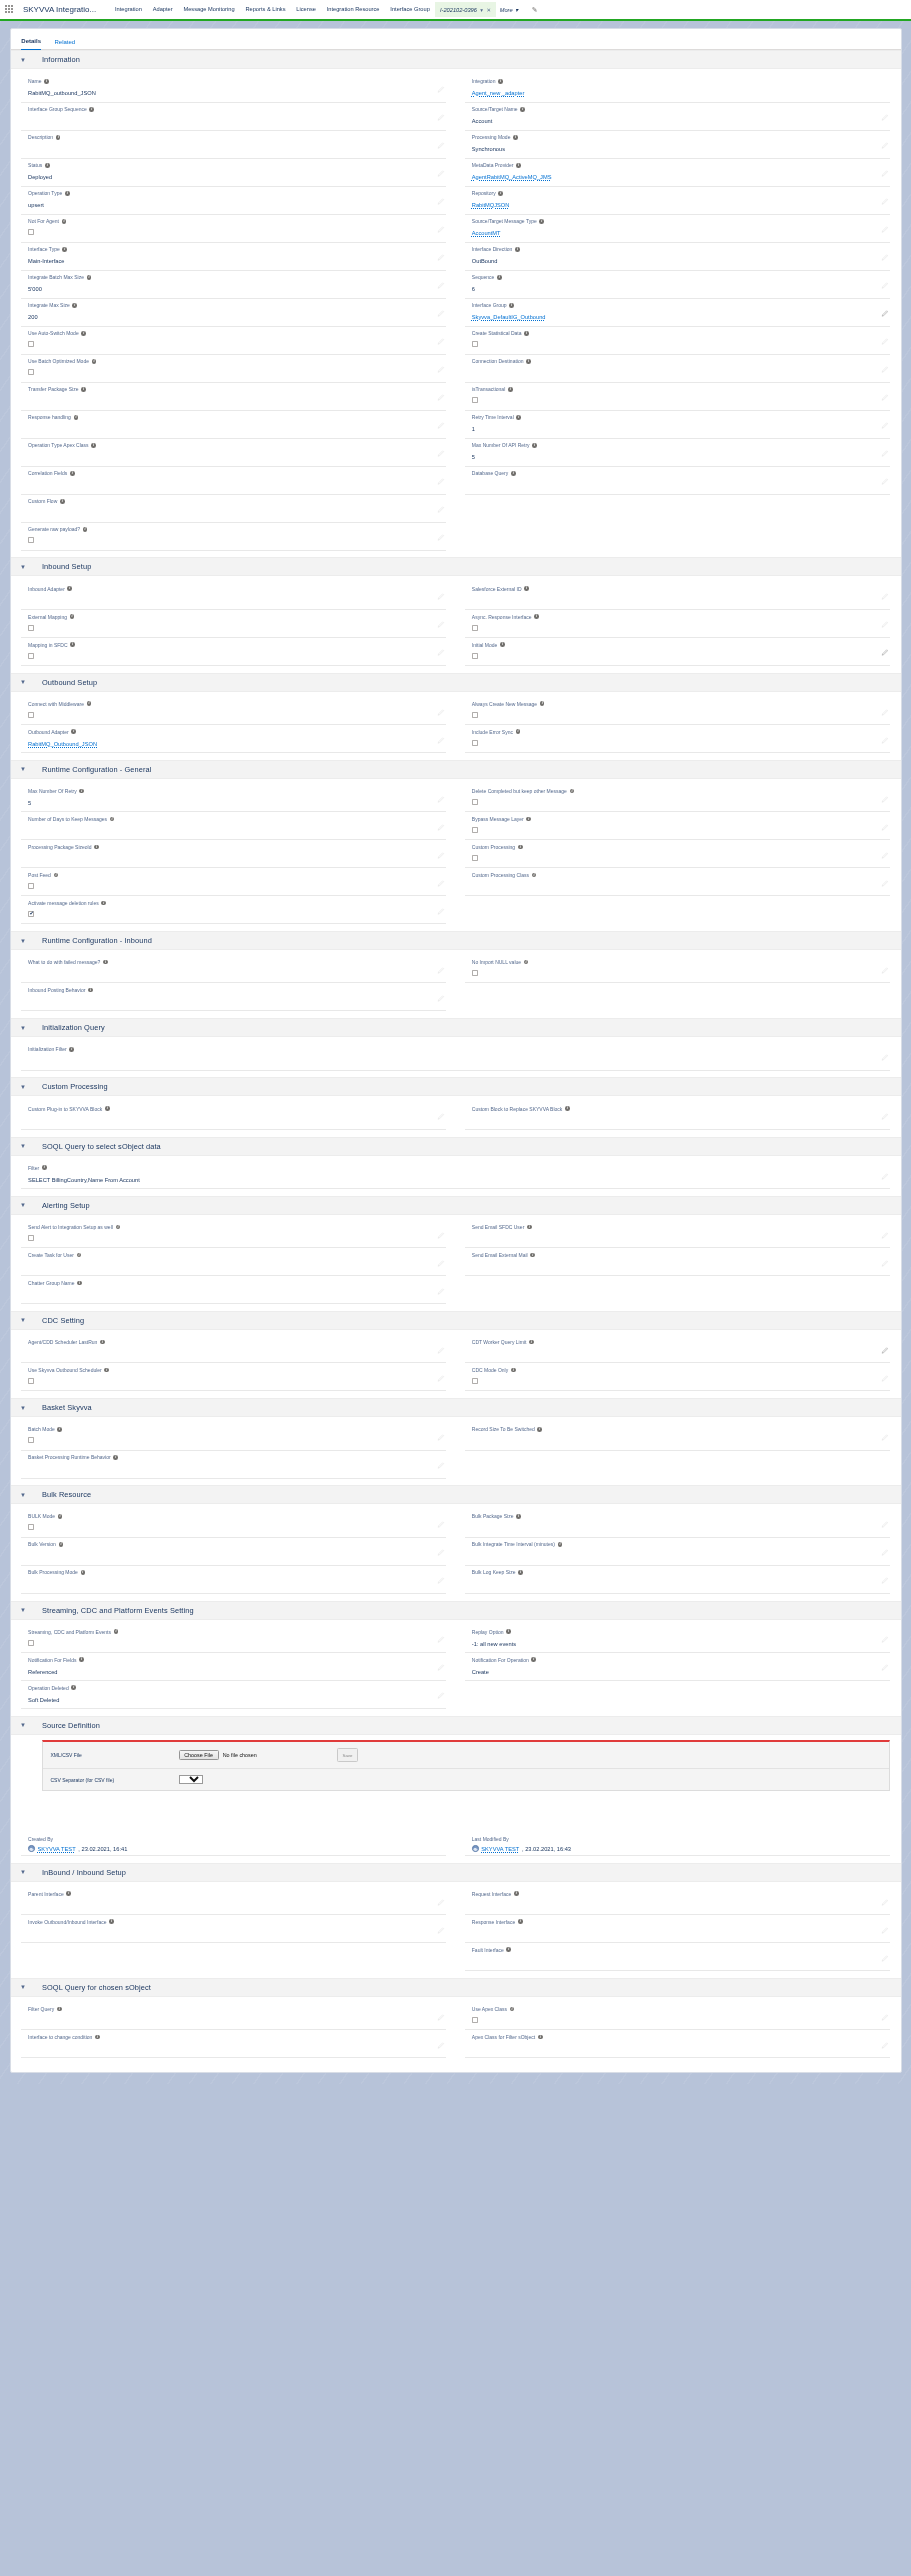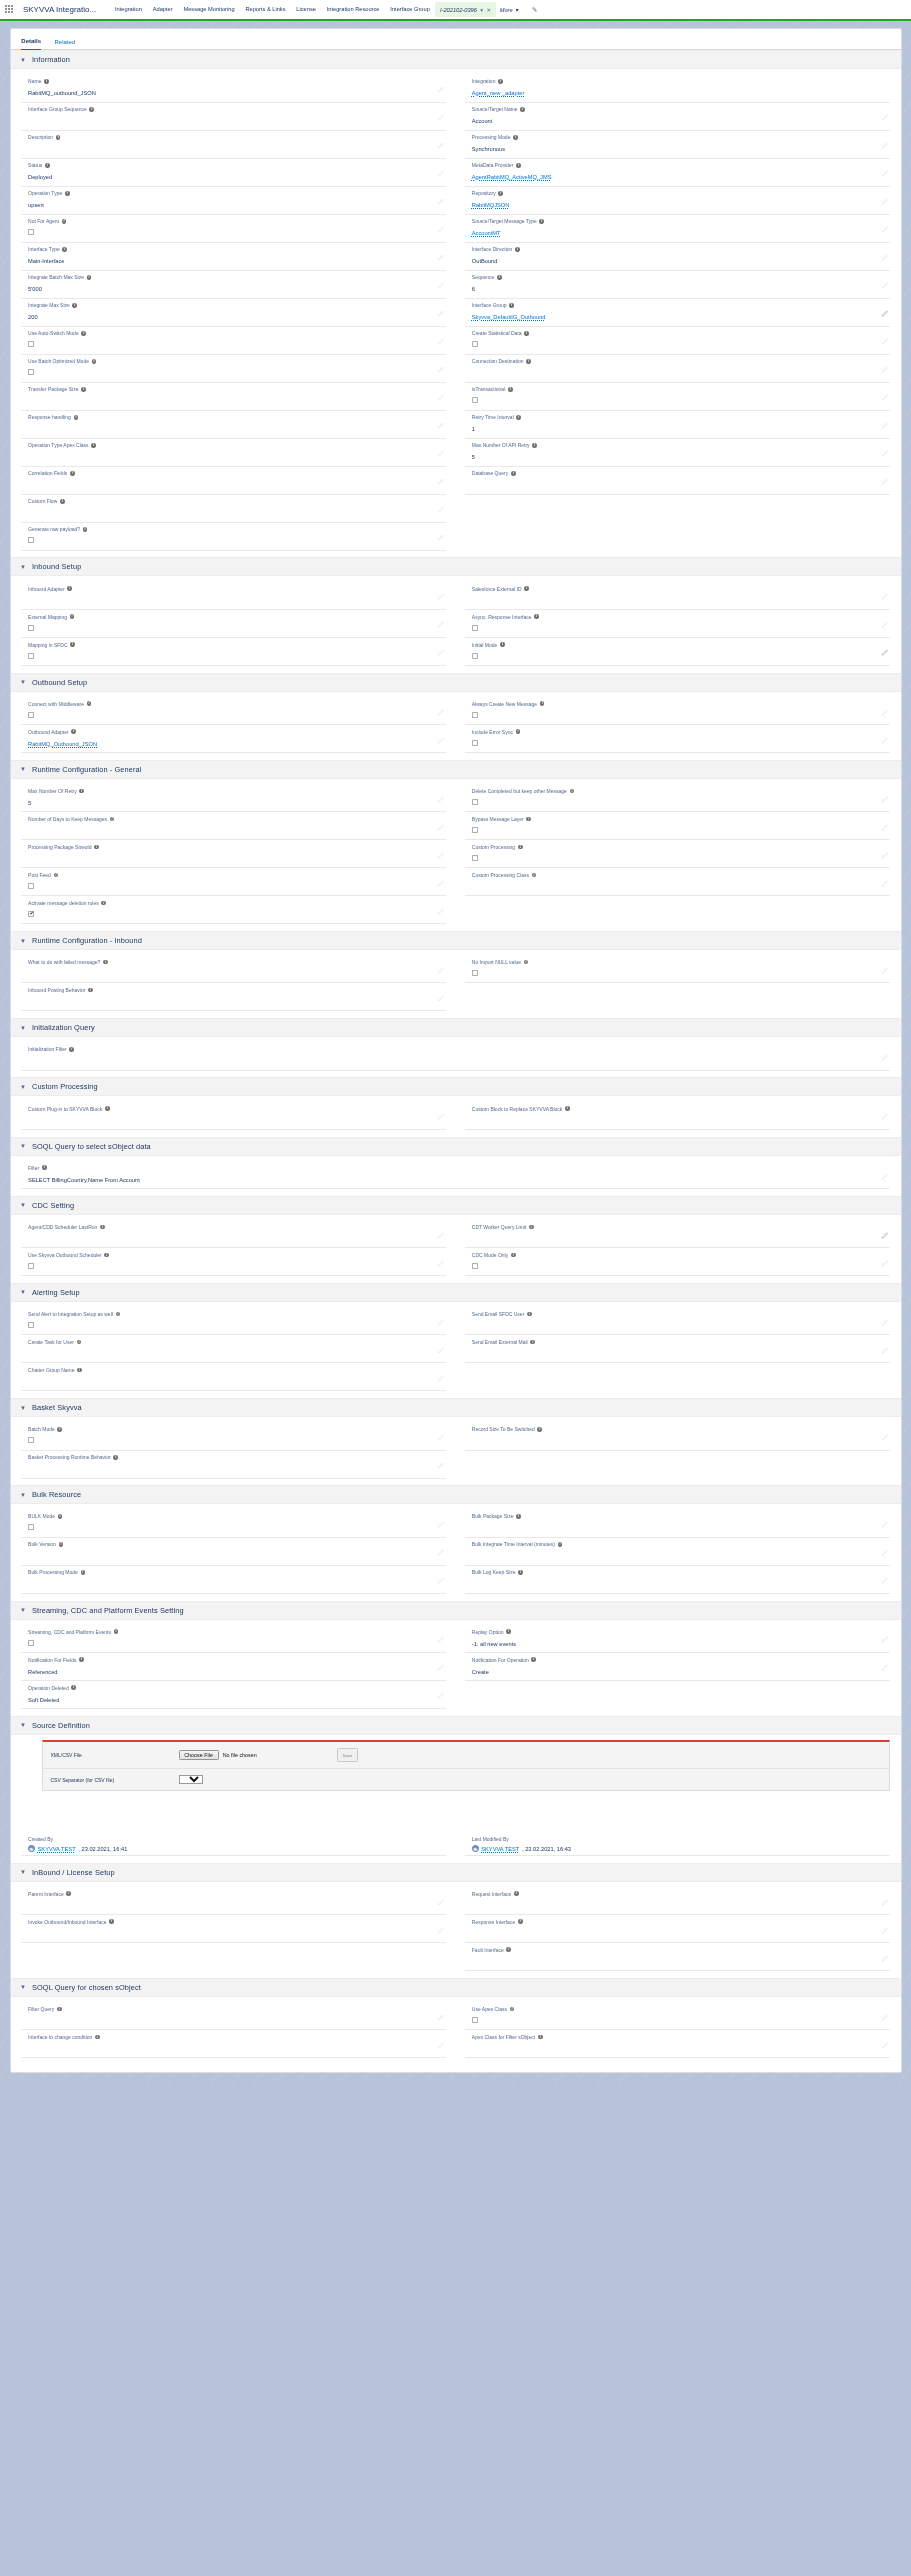--- a/index.html
+++ b/index.html
@@ -124,21 +124,21 @@
   }
 
   
   .section { margin: 0; }
   .section-header {
     background:#f3f3f3;
     border-top:0.7px solid #ececec;
     border-bottom:0.7px solid #ececec;
     display:flex;
     align-items:center;
-    gap:6px;
+    gap:16px;
     padding: 4px 6.8px 4px 9.5px;
     cursor:pointer;
   }
   .chev {
     font-size: 6px;
     color:#54698d;
     line-height:1;
     display:inline-block;
   }
   .section-title {
@@ -1173,143 +1173,143 @@
                     </svg>
                   </span>
                 </div>
               </div>
             </div>
           </div>
         </div>
         <div class="section">
           <div class="section-header">
             <span class="chev">▼</span>
-            <span class="section-title">CDC Setting</span>
+            <span class="section-title">Alerting Setup</span>
           </div>
           <div class="section-body">
             <div class="grid2">
               <div class="col">
                 <div class="field">
                   <div class="field-label">
-                    <span>Agent/CDD Scheduler LastRun</span>
-                    <span class="info-icon">i</span>
-                  </div>
-                  <div class="field-value-wrap"><span class="field-value"></span></div>
-                  <span class="pencil">
-                    <svg viewBox="0 0 16 16">
-                      <path d="M12.3 1.7 14.3 3.7 5.5 12.5 2.6 13.4 3.5 10.5Z" fill="none" stroke="#888" stroke-width="1.1"></path>
-                    </svg>
-                  </span>
-                </div>
-                <div class="field">
-                  <div class="field-label">
-                    <span>Use Skyvva Outbound Scheduler</span>
-                    <span class="info-icon">i</span>
-                  </div>
-                  <div class="field-value-wrap"><span class="cbx"></span></div>
-                  <span class="pencil">
-                    <svg viewBox="0 0 16 16">
-                      <path d="M12.3 1.7 14.3 3.7 5.5 12.5 2.6 13.4 3.5 10.5Z" fill="none" stroke="#888" stroke-width="1.1"></path>
-                    </svg>
-                  </span>
-                </div>
-              </div>
-              <div class="col">
-                <div class="field">
-                  <div class="field-label">
-                    <span>CDT Worker Query Limit</span>
-                    <span class="info-icon">i</span>
-                  </div>
-                  <div class="field-value-wrap"><span class="field-value"></span></div>
-                  <span class="pencil strong">
-                    <svg viewBox="0 0 16 16">
-                      <path d="M12.3 1.7 14.3 3.7 5.5 12.5 2.6 13.4 3.5 10.5Z" fill="none" stroke="#888" stroke-width="1.1"></path>
-                    </svg>
-                  </span>
-                </div>
-                <div class="field">
-                  <div class="field-label">
-                    <span>CDC Mode Only</span>
-                    <span class="info-icon">i</span>
-                  </div>
-                  <div class="field-value-wrap"><span class="cbx"></span></div>
+                    <span>Send Alert to Integration Setup as well</span>
+                    <span class="info-icon">i</span>
+                  </div>
+                  <div class="field-value-wrap"><span class="cbx"></span></div>
+                  <span class="pencil">
+                    <svg viewBox="0 0 16 16">
+                      <path d="M12.3 1.7 14.3 3.7 5.5 12.5 2.6 13.4 3.5 10.5Z" fill="none" stroke="#888" stroke-width="1.1"></path>
+                    </svg>
+                  </span>
+                </div>
+                <div class="field">
+                  <div class="field-label">
+                    <span>Create Task for User</span>
+                    <span class="info-icon">i</span>
+                  </div>
+                  <div class="field-value-wrap"><span class="field-value"></span></div>
+                  <span class="pencil">
+                    <svg viewBox="0 0 16 16">
+                      <path d="M12.3 1.7 14.3 3.7 5.5 12.5 2.6 13.4 3.5 10.5Z" fill="none" stroke="#888" stroke-width="1.1"></path>
+                    </svg>
+                  </span>
+                </div>
+                <div class="field">
+                  <div class="field-label">
+                    <span>Chatter Group Name</span>
+                    <span class="info-icon">i</span>
+                  </div>
+                  <div class="field-value-wrap"><span class="field-value"></span></div>
+                  <span class="pencil">
+                    <svg viewBox="0 0 16 16">
+                      <path d="M12.3 1.7 14.3 3.7 5.5 12.5 2.6 13.4 3.5 10.5Z" fill="none" stroke="#888" stroke-width="1.1"></path>
+                    </svg>
+                  </span>
+                </div>
+              </div>
+              <div class="col">
+                <div class="field">
+                  <div class="field-label">
+                    <span>Send Email SFDC User</span>
+                    <span class="info-icon">i</span>
+                  </div>
+                  <div class="field-value-wrap"><span class="field-value"></span></div>
+                  <span class="pencil">
+                    <svg viewBox="0 0 16 16">
+                      <path d="M12.3 1.7 14.3 3.7 5.5 12.5 2.6 13.4 3.5 10.5Z" fill="none" stroke="#888" stroke-width="1.1"></path>
+                    </svg>
+                  </span>
+                </div>
+                <div class="field">
+                  <div class="field-label">
+                    <span>Send Email External Mail</span>
+                    <span class="info-icon">i</span>
+                  </div>
+                  <div class="field-value-wrap"><span class="field-value"></span></div>
                   <span class="pencil">
                     <svg viewBox="0 0 16 16">
                       <path d="M12.3 1.7 14.3 3.7 5.5 12.5 2.6 13.4 3.5 10.5Z" fill="none" stroke="#888" stroke-width="1.1"></path>
                     </svg>
                   </span>
                 </div>
               </div>
             </div>
           </div>
         </div>
         <div class="section">
           <div class="section-header">
             <span class="chev">▼</span>
-            <span class="section-title">Alerting Setup</span>
+            <span class="section-title">CDC Setting</span>
           </div>
           <div class="section-body">
             <div class="grid2">
               <div class="col">
                 <div class="field">
                   <div class="field-label">
-                    <span>Send Alert to Integration Setup as well</span>
-                    <span class="info-icon">i</span>
-                  </div>
-                  <div class="field-value-wrap"><span class="cbx"></span></div>
-                  <span class="pencil">
-                    <svg viewBox="0 0 16 16">
-                      <path d="M12.3 1.7 14.3 3.7 5.5 12.5 2.6 13.4 3.5 10.5Z" fill="none" stroke="#888" stroke-width="1.1"></path>
-                    </svg>
-                  </span>
-                </div>
-                <div class="field">
-                  <div class="field-label">
-                    <span>Create Task for User</span>
-                    <span class="info-icon">i</span>
-                  </div>
-                  <div class="field-value-wrap"><span class="field-value"></span></div>
-                  <span class="pencil">
-                    <svg viewBox="0 0 16 16">
-                      <path d="M12.3 1.7 14.3 3.7 5.5 12.5 2.6 13.4 3.5 10.5Z" fill="none" stroke="#888" stroke-width="1.1"></path>
-                    </svg>
-                  </span>
-                </div>
-                <div class="field">
-                  <div class="field-label">
-                    <span>Chatter Group Name</span>
-                    <span class="info-icon">i</span>
-                  </div>
-                  <div class="field-value-wrap"><span class="field-value"></span></div>
-                  <span class="pencil">
-                    <svg viewBox="0 0 16 16">
-                      <path d="M12.3 1.7 14.3 3.7 5.5 12.5 2.6 13.4 3.5 10.5Z" fill="none" stroke="#888" stroke-width="1.1"></path>
-                    </svg>
-                  </span>
-                </div>
-              </div>
-              <div class="col">
-                <div class="field">
-                  <div class="field-label">
-                    <span>Send Email SFDC User</span>
-                    <span class="info-icon">i</span>
-                  </div>
-                  <div class="field-value-wrap"><span class="field-value"></span></div>
-                  <span class="pencil">
-                    <svg viewBox="0 0 16 16">
-                      <path d="M12.3 1.7 14.3 3.7 5.5 12.5 2.6 13.4 3.5 10.5Z" fill="none" stroke="#888" stroke-width="1.1"></path>
-                    </svg>
-                  </span>
-                </div>
-                <div class="field">
-                  <div class="field-label">
-                    <span>Send Email External Mail</span>
-                    <span class="info-icon">i</span>
-                  </div>
-                  <div class="field-value-wrap"><span class="field-value"></span></div>
+                    <span>Agent/CDD Scheduler LastRun</span>
+                    <span class="info-icon">i</span>
+                  </div>
+                  <div class="field-value-wrap"><span class="field-value"></span></div>
+                  <span class="pencil">
+                    <svg viewBox="0 0 16 16">
+                      <path d="M12.3 1.7 14.3 3.7 5.5 12.5 2.6 13.4 3.5 10.5Z" fill="none" stroke="#888" stroke-width="1.1"></path>
+                    </svg>
+                  </span>
+                </div>
+                <div class="field">
+                  <div class="field-label">
+                    <span>Use Skyvva Outbound Scheduler</span>
+                    <span class="info-icon">i</span>
+                  </div>
+                  <div class="field-value-wrap"><span class="cbx"></span></div>
+                  <span class="pencil">
+                    <svg viewBox="0 0 16 16">
+                      <path d="M12.3 1.7 14.3 3.7 5.5 12.5 2.6 13.4 3.5 10.5Z" fill="none" stroke="#888" stroke-width="1.1"></path>
+                    </svg>
+                  </span>
+                </div>
+              </div>
+              <div class="col">
+                <div class="field">
+                  <div class="field-label">
+                    <span>CDT Worker Query Limit</span>
+                    <span class="info-icon">i</span>
+                  </div>
+                  <div class="field-value-wrap"><span class="field-value"></span></div>
+                  <span class="pencil strong">
+                    <svg viewBox="0 0 16 16">
+                      <path d="M12.3 1.7 14.3 3.7 5.5 12.5 2.6 13.4 3.5 10.5Z" fill="none" stroke="#888" stroke-width="1.1"></path>
+                    </svg>
+                  </span>
+                </div>
+                <div class="field">
+                  <div class="field-label">
+                    <span>CDC Mode Only</span>
+                    <span class="info-icon">i</span>
+                  </div>
+                  <div class="field-value-wrap"><span class="cbx"></span></div>
                   <span class="pencil">
                     <svg viewBox="0 0 16 16">
                       <path d="M12.3 1.7 14.3 3.7 5.5 12.5 2.6 13.4 3.5 10.5Z" fill="none" stroke="#888" stroke-width="1.1"></path>
                     </svg>
                   </span>
                 </div>
               </div>
             </div>
           </div>
         </div>
@@ -1569,21 +1569,21 @@
         </div>
       </div>
     </div>
 
     <div class="spacer-sm"></div>
 
     <div id="sections-tail-host">
         <div class="section">
           <div class="section-header">
             <span class="chev">▼</span>
-            <span class="section-title">InBound / License Setup</span>
+            <span class="section-title">InBound / Inbound Setup</span>
           </div>
           <div class="section-body">
             <div class="grid2">
               <div class="col">
                 <div class="field">
                   <div class="field-label">
                     <span>Parent Interface</span>
                     <span class="info-icon">i</span>
                   </div>
                   <div class="field-value-wrap"><span class="field-value"></span></div>

